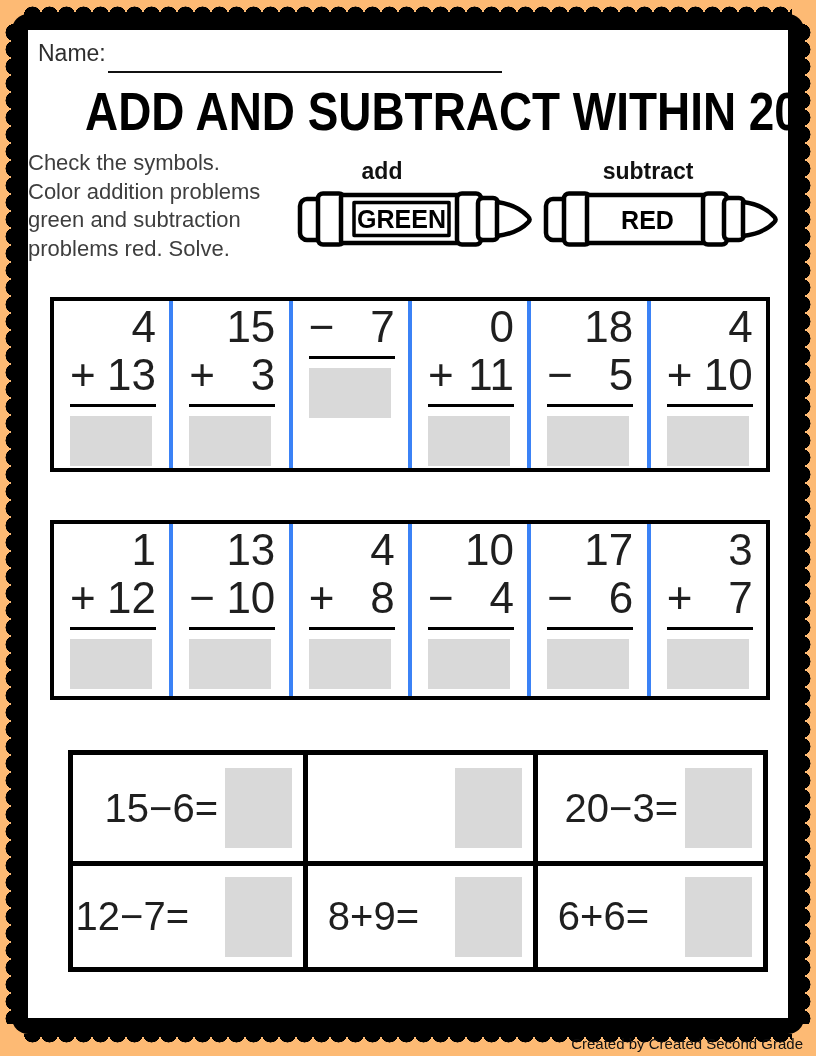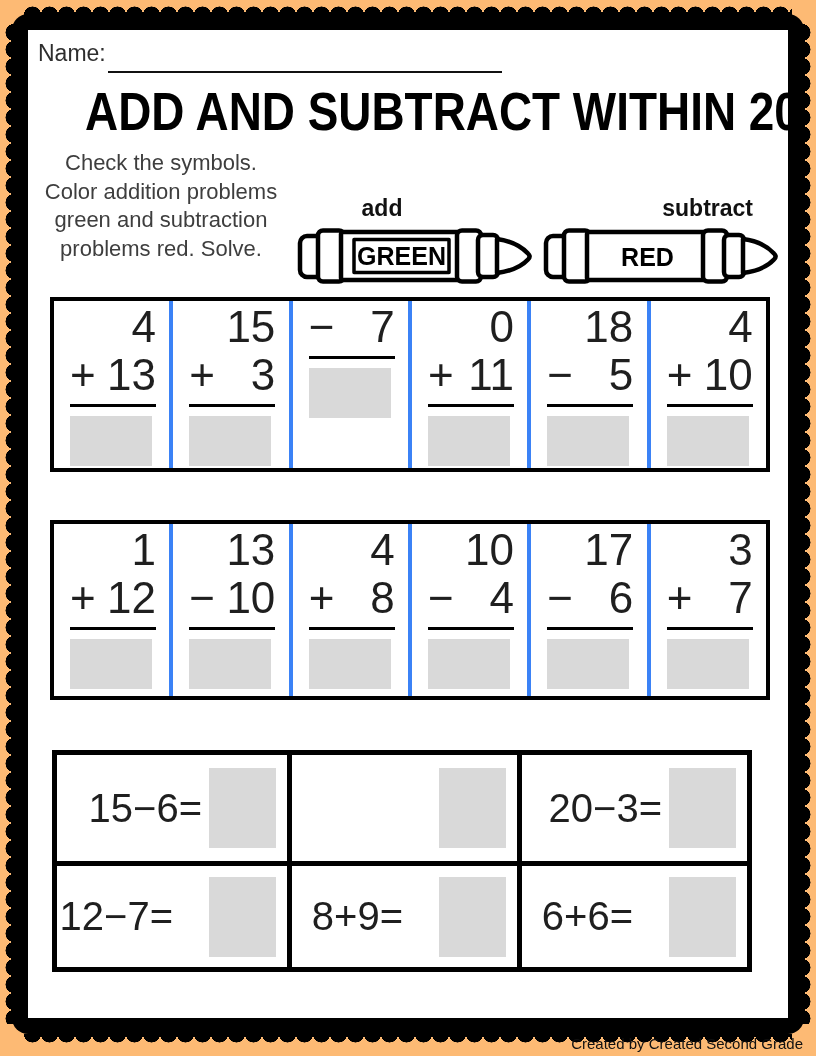--- a/index.html
+++ b/index.html
@@ -28,48 +28,48 @@
 
   
   .name-label { position:absolute; left:38px; top:40px; font-size:23px; color:#2e2e2e; }
   .name-line { position:absolute; left:108px; top:71px; width:394px; height:0;
     border-top:2.5px solid #111; }
   .title { position:absolute; left:28px; right:28px; top:80px; text-align:center;
     font-size:54px; font-weight:bold; letter-spacing:0px; color:#000;
     white-space:nowrap; transform:scaleX(0.85); transform-origin:50% 0; }
 
   .instructions { position:absolute; left:28px; top:149px; width:266px;
-    text-align:center; font-size:22px; line-height:28.5px; color:#3e3e3e; }
-
-  
-  .crayon-group { position:absolute; top:158px;margin-top:37px; }
+    font-size:22px; line-height:28.5px; color:#3e3e3e; }
+
+  
+  .crayon-group { position:absolute; top:158px; }
   .crayon-group.add { left:297px; }
   .crayon-group.subtract { left:543px; }
   .crayon-label { font-size:23px; font-weight:bold; text-align:center; color:#111; }
   .crayon-group.add .crayon-label { width:170px; }
-  .crayon-group.subtract .crayon-label { width:210px;text-align:right; }
+  .crayon-group.subtract .crayon-label { width:210px; }
   .crayon-svg { display:block; margin-top:3px; }
 
   
   .strip { position:absolute; left:50px; width:720px; border:4px solid #000;
     box-sizing:border-box; display:flex; background:#fff; }
   .strip.one { top:297px; height:175px; }
   .strip.two { top:520px; height:180px; }
   .vcell { flex:1 1 0; border-left:4px solid #3b82f6; }
   .vcell:first-child { border-left:none; }
   .vp { height:100%; padding:2px 0 0 16px; display:flex; flex-direction:column;
     box-sizing:border-box; }
   .vp .num { width:86px; text-align:right; font-size:44px; line-height:48px; }
   .vp .oprow { width:86px; display:flex; justify-content:space-between;
     font-size:44px; line-height:48px; }
   .vp .bar { width:86px; height:0; border-top:3px solid #000; margin-top:5px; }
   .vp .abox { width:82px; height:50px; margin-top:9px; }
 
   
-  .hgrid { position:absolute; left:52px; top:750px; width:700px; height:222px;
+  .hgrid { position:absolute; left:68px; top:750px; width:700px; height:222px;
     border:5px solid #000; box-sizing:border-box; display:grid;
     grid-template-columns:repeat(3, 1fr); grid-template-rows:repeat(2, 1fr);
     background:#fff; }
   .hcell { display:flex; align-items:center; justify-content:flex-end;
     gap:7px; padding-right:11px; font-size:40px; border-left:5px solid #000;
     box-sizing:border-box; }
   .hcell.col0 { border-left:none; }
   .hcell.row1 { border-top:5px solid #000;gap:36px; }
   .hbox { width:67px; height:80px; flex:none; }
 

